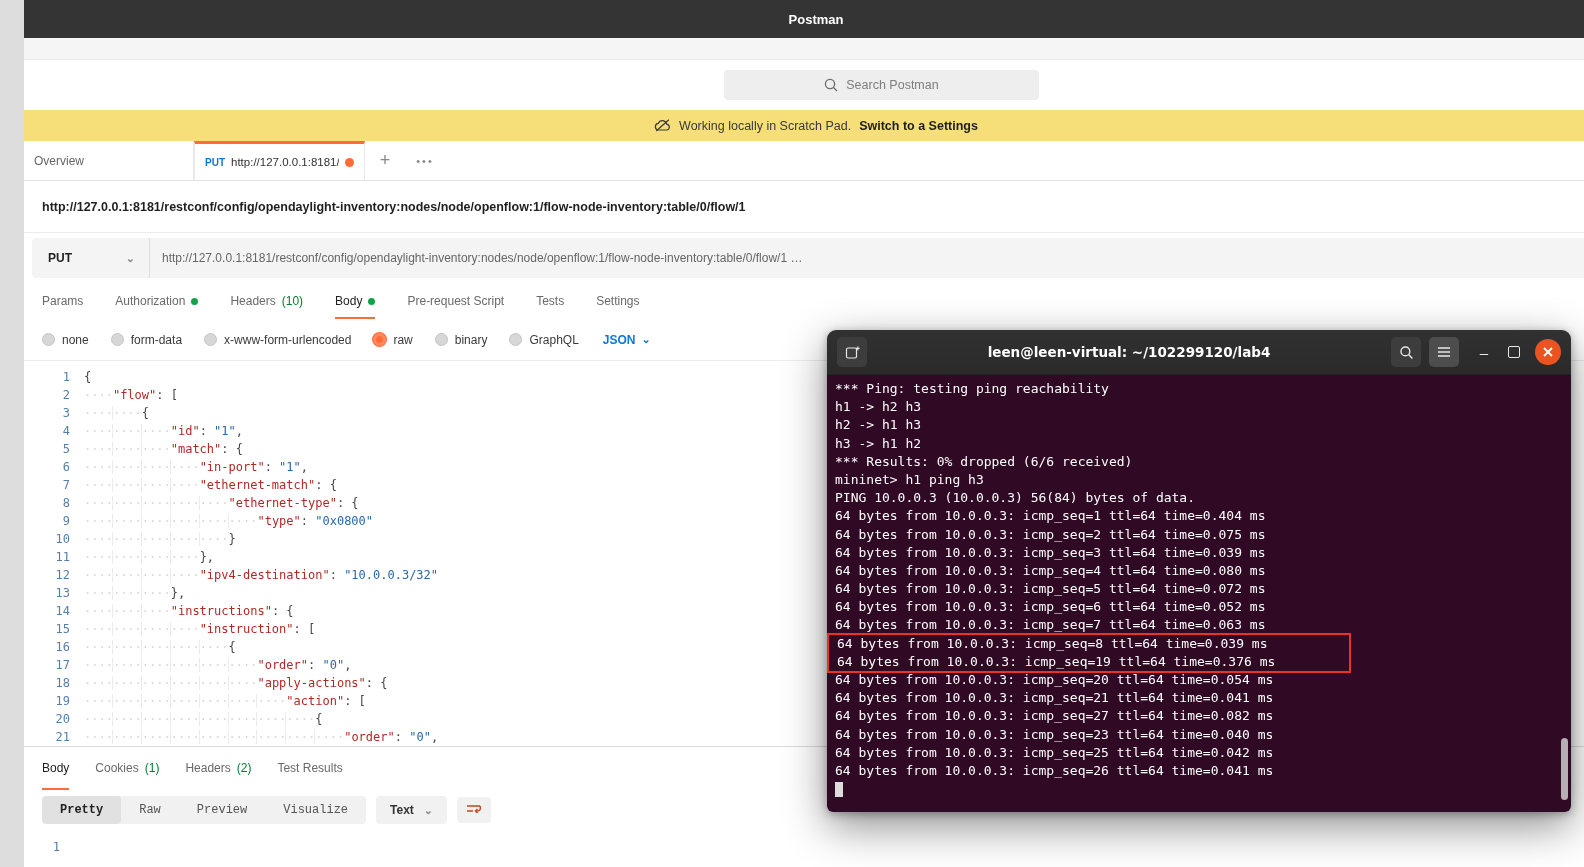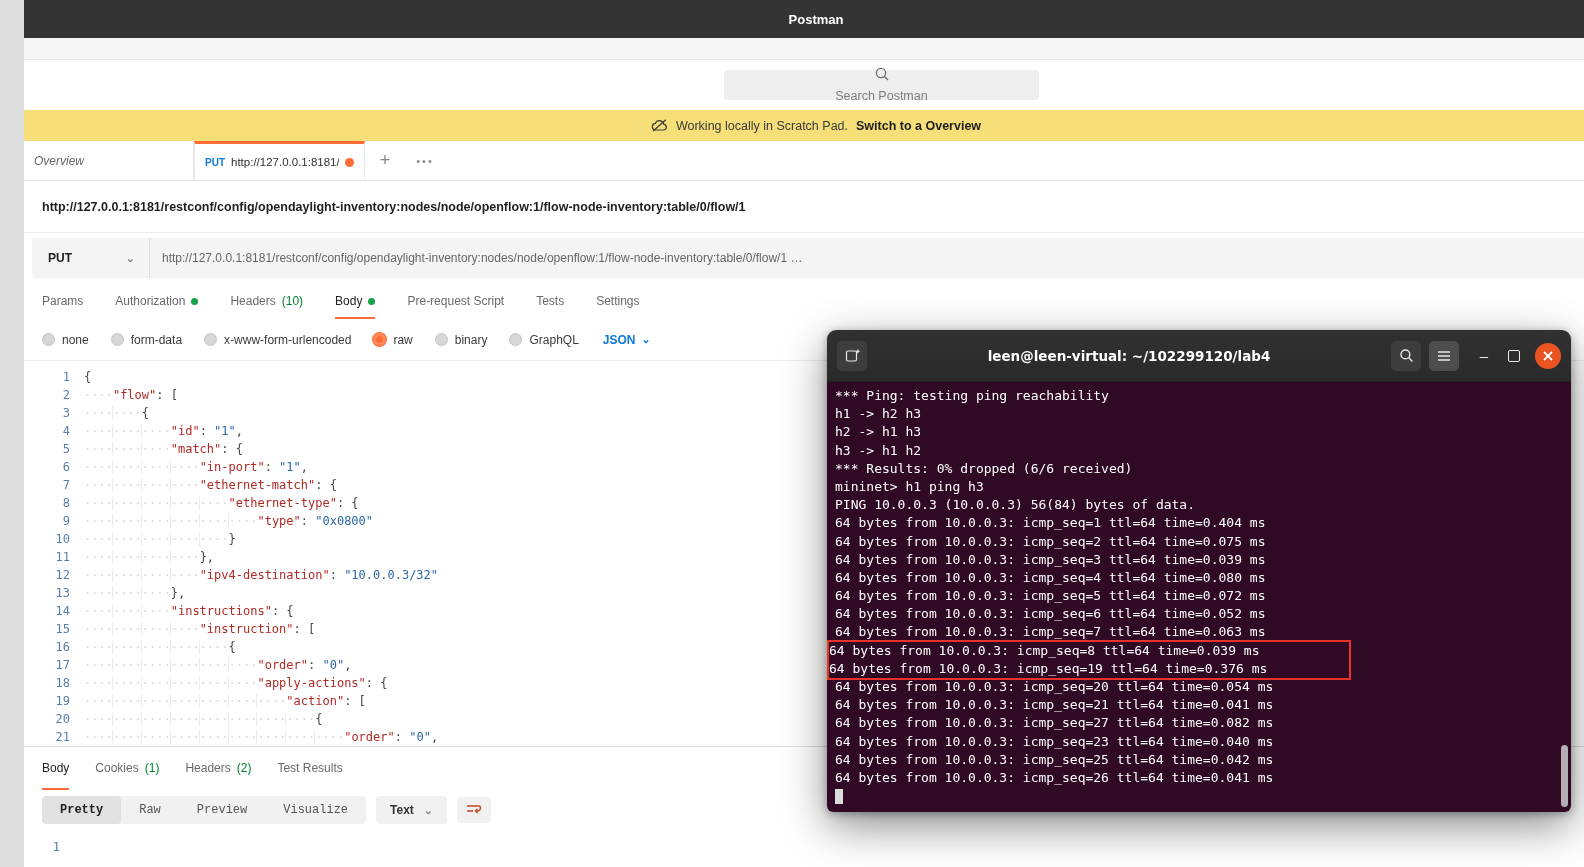--- a/index.html
+++ b/index.html
@@ -6,31 +6,31 @@
   .app{position:relative;width:1584px;height:867px;overflow:hidden;background:#fff;
        font-family:"Liberation Sans",sans-serif;color:#333;margin-left:24px;}
 
   
   .titlebar{height:38px;background:#343434;display:flex;align-items:center;justify-content:center;}
   .titlebar .app-title{color:#fff;font-size:13px;font-weight:bold;}
   .substrip{height:22px;background:#f5f5f5;border-bottom:1px solid #e9e9e9;box-sizing:border-box;}
   .searchrow{height:50px;background:#fff;position:relative;}
   .searchbox{position:absolute;left:700px;top:10px;width:315px;height:30px;background:#eeeeee;
              border-radius:4px;display:flex;align-items:center;justify-content:center;gap:8px;
-             color:#7e7e7e;font-size:12.5px;flex-direction:column;}
+             color:#7e7e7e;font-size:12.5px;}
   .searchbox svg{flex:0 0 auto;}
   .banner{height:31px;background:#f6de79;display:flex;align-items:center;justify-content:center;
           gap:8px;font-size:12.5px;color:#3a3a3a;}
   .banner b{color:#1f1f1f;cursor:pointer;}
 
   
   .tabrow{height:40px;background:#fff;border-bottom:1px solid #e3e3e3;box-sizing:border-box;
           display:flex;align-items:stretch;font-size:12px;}
   .tab-overview{width:170px;border-right:1px solid #e9e9e9;display:flex;align-items:center;
-                padding-left:10px;color:#666;box-sizing:border-box;font-style:italic;}
+                padding-left:10px;color:#666;box-sizing:border-box;}
   .tab-active{width:171px;border-right:1px solid #e9e9e9;border-left:1px solid #e9e9e9;
               border-top:3px solid #ff6c37;display:flex;align-items:center;gap:6px;
               padding:0 10px;box-sizing:border-box;background:#fff;}
   .tab-active .meth{color:#0b78d9;font-weight:bold;font-size:10px;}
   .tab-active .lbl{color:#333;font-size:11.5px;white-space:nowrap;overflow:hidden;}
   .dot-orange{width:9px;height:9px;border-radius:50%;background:#ff6c37;flex:0 0 auto;}
   .tab-plus{width:40px;display:flex;align-items:center;justify-content:center;color:#888;
             font-size:18px;font-weight:300;}
   .tab-more{width:40px;display:flex;align-items:center;justify-content:center;color:#888;
             font-size:11px;letter-spacing:2px;}
@@ -78,34 +78,34 @@
   .seg.active{background:#e1e1e1;color:#222;font-weight:bold;border-radius:4px;}
   .fmt{display:flex;align-items:center;gap:10px;background:#f1f1f1;border-radius:4px;
        padding:7px 14px;font-size:12px;color:#333;font-weight:bold;cursor:pointer;}
   .wrapbtn{background:#f1f1f1;border-radius:4px;padding:6px 9px;display:flex;align-items:center;cursor:pointer;}
   .respbody{padding:10px 0 0 0;font-family:"DejaVu Sans Mono",monospace;font-size:12px;}
   .respbody .ed-num{width:36px;}
 
   
   .term{position:absolute;left:803px;top:330px;width:744px;height:482px;border-radius:9px 9px 6px 6px;
         box-shadow:0 14px 44px rgba(0,0,0,.45), 0 2px 8px rgba(0,0,0,.3);overflow:hidden;}
-  .term-titlebar{height:52px;background:linear-gradient(#313131,#2a2a2a);display:flex;align-items:center;
+  .term-titlebar{height:45px;background:linear-gradient(#313131,#2a2a2a);display:flex;align-items:center;
                  padding:0 10px;box-sizing:border-box;border-bottom:1px solid #222;}
   .term-title{flex:1;text-align:center;color:#fff;font-weight:bold;font-size:13.5px;
               font-family:"DejaVu Sans",sans-serif;}
   .tbtn{width:30px;height:30px;border-radius:5px;background:#3d3d3d;display:flex;align-items:center;
         justify-content:center;flex:0 0 auto;cursor:pointer;}
   .tbtn.menu{background:#4d4d4d;margin-left:8px;}
   .twin{width:30px;height:30px;display:flex;align-items:center;justify-content:center;color:#e8e8e8;cursor:pointer;}
   .tclose{width:26px;height:26px;border-radius:50%;background:#e95420;display:flex;align-items:center;
           justify-content:center;margin-left:6px;cursor:pointer;}
   .term-body{position:relative;height:437px;background:#300a24;padding:5px 8px 0 8px;box-sizing:border-box;
              font-family:"DejaVu Sans Mono",monospace;font-size:13px;color:#fff;}
   .t-line{height:18.2px;line-height:18.2px;white-space:pre;}
-  .hlbox{border:2px solid #e8332a;margin:-2px 0 -2px -8px;width:524px;box-sizing:border-box;}
+  .hlbox{border:2px solid #e8332a;margin:-2px 0 -2px -8px;padding-left:8px;width:524px;box-sizing:border-box;}
   .t-cursor{display:inline-block;width:8px;height:15px;background:#dcdcdc;transform:translateY(2px);}
   .t-scroll{position:absolute;right:3px;bottom:12px;width:7px;height:62px;background:#b5aeb2;border-radius:4px;}
 </style>
 </head>
 <body>
 
 <div class="app">
 
   <div class="titlebar">
     <span class="app-title">Postman</span>
@@ -121,21 +121,21 @@
       <span>Search Postman</span>
     </div>
   </div>
 
   <div class="banner">
     <svg width="17" height="13" viewBox="0 0 17 13">
       <path d="M4 11 A3.4 3.4 0 0 1 4.4 4.3 A4.3 4.3 0 0 1 12.6 5.1 A3 3 0 0 1 13 11 Z" fill="none" stroke="#3a3a3a" stroke-width="1.2"></path>
       <line x1="2.2" y1="12" x2="14.8" y2="0.8" stroke="#3a3a3a" stroke-width="1.2"></line>
     </svg>
     <span>Working locally in Scratch Pad.</span>
-    <b>Switch to a Overview</b>
+    <b>Switch to a Settings</b>
   </div>
 
   <div class="tabrow">
     <div class="tab-overview">
       <span>Overview</span>
     </div>
     <div class="tab-active">
       <span class="meth">PUT</span>
       <span class="lbl">http://127.0.0.1:8181/re:</span>
       <span class="dot-orange"></span>

